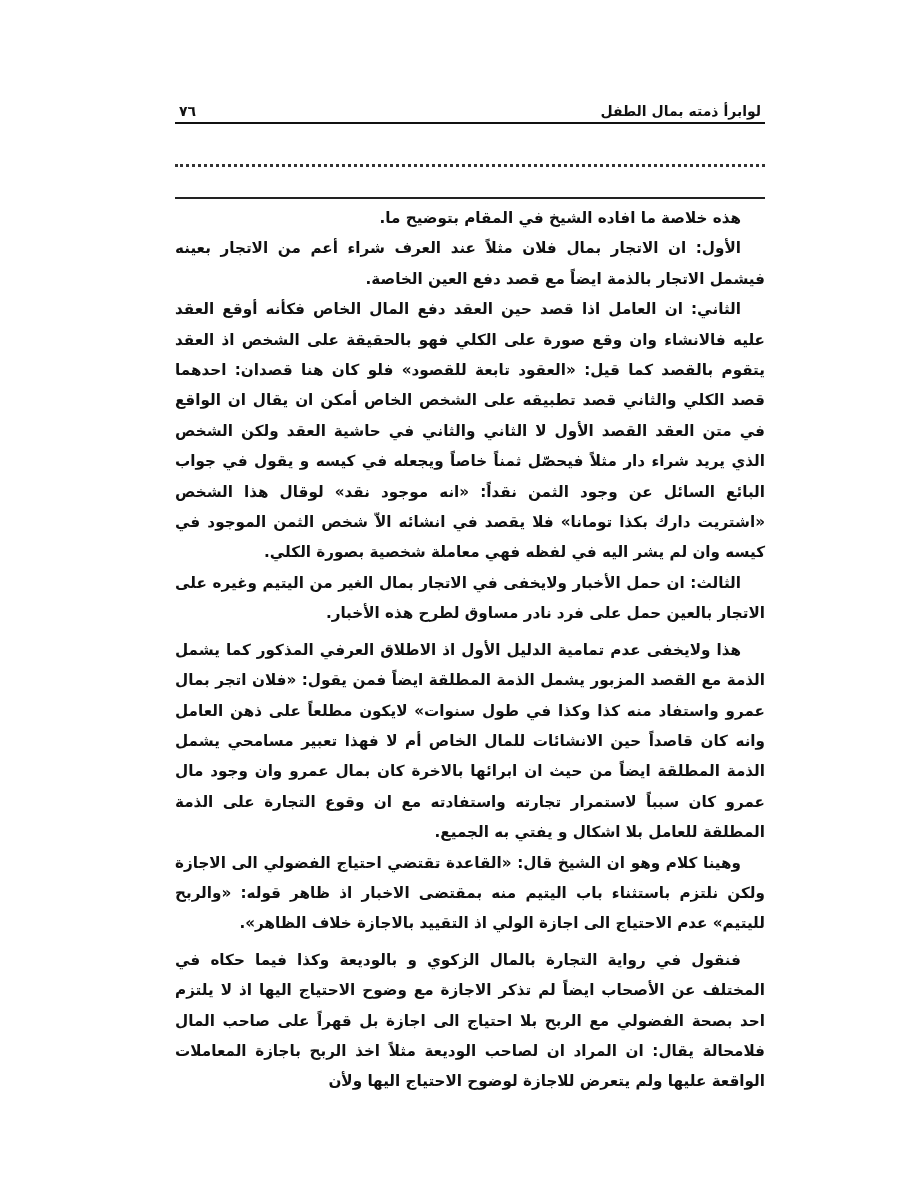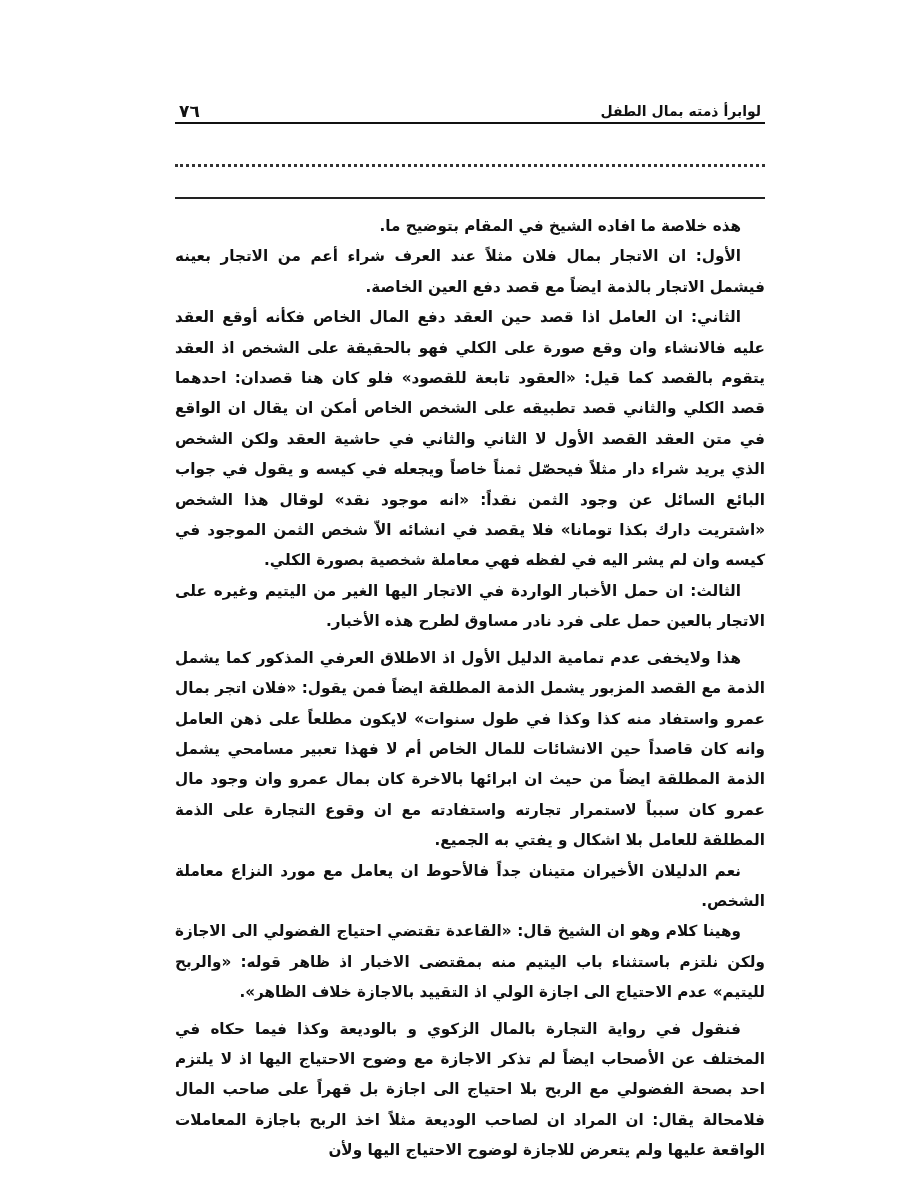--- a/index.html
+++ b/index.html
@@ -30,39 +30,39 @@
       padding: 0 4px;
       border-bottom: 2px solid #111;
     }
     .running-head {
       font-weight: bold;
       font-size: 14px;
       line-height: 22px;
     }
     .page-number {
       font-weight: bold;
-      font-size: 17px;
+      font-size: 14px;
       line-height: 22px;
     }
     .dotted-rule {
       margin-top: 36px;
       height: 4px;
       border-bottom: 3px dotted #333;
       width: 100%;
     }
     .solid-rule {
       margin-top: 30px;
       height: 0;
       border-top: 2px solid #222;
       width: 100%;
     }
     .body-text {
       direction: rtl;
       text-align: justify;
-      margin-top: 12px;
+      margin-top: 4px;
       font-size: 15.2px;
       line-height: 30.4px;
       font-weight: bold;
     }
     .body-text p {
       margin: 0;
       text-indent: 24px;
       text-align-last: right;
     }
     .body-text p.gap {
@@ -77,19 +77,18 @@
     <span class="running-head">لوابرأ ذمته بمال الطفل</span>
     <span class="page-number">٧٦</span>
   </div>
   <div class="dotted-rule"></div>
   <div class="solid-rule"></div>
 
   <div class="body-text">
     <p>هذه خلاصة ما افاده الشيخ في المقام بتوضيح ما.</p>
     <p>الأول: ان الاتجار بمال فلان مثلاً عند العرف شراء أعم من الاتجار بعينه فيشمل الاتجار بالذمة ايضاً مع قصد دفع العين الخاصة.</p>
     <p>الثاني: ان العامل اذا قصد حين العقد دفع المال الخاص فكأنه أوقع العقد عليه فالانشاء وان وقع صورة على الكلي فهو بالحقيقة على الشخص اذ العقد يتقوم بالقصد كما قيل: «العقود تابعة للقصود» فلو كان هنا قصدان: احدهما قصد الكلي والثاني قصد تطبيقه على الشخص الخاص أمكن ان يقال ان الواقع في متن العقد القصد الأول لا الثاني والثاني في حاشية العقد ولكن الشخص الذي يريد شراء دار مثلاً فيحصّل ثمناً خاصاً ويجعله في كيسه و يقول في جواب البائع السائل عن وجود الثمن نقداً: «انه موجود نقد» لوقال هذا الشخص «اشتريت دارك بكذا تومانا» فلا يقصد في انشائه الاّ شخص الثمن الموجود في كيسه وان لم يشر اليه في لفظه فهي معاملة شخصية بصورة الكلي.</p>
-    <p>الثالث: ان حمل الأخبار الواردة في الاتجار اليها الغير من اليتيم وغيره على الاتجار بالعين حمل على فرد نادر مساوق لطرح هذه الأخبار.</p>
+    <p>الثالث: ان حمل الأخبار ولايخفى في الاتجار بمال الغير من اليتيم وغيره على الاتجار بالعين حمل على فرد نادر مساوق لطرح هذه الأخبار.</p>
     <p class="gap">هذا ولايخفى عدم تمامية الدليل الأول اذ الاطلاق العرفي المذكور كما يشمل الذمة مع القصد المزبور يشمل الذمة المطلقة ايضاً فمن يقول: «فلان اتجر بمال عمرو واستفاد منه كذا وكذا في طول سنوات» لايكون مطلعاً على ذهن العامل وانه كان قاصداً حين الانشائات للمال الخاص أم لا فهذا تعبير مسامحي يشمل الذمة المطلقة ايضاً من حيث ان ابرائها بالاخرة كان بمال عمرو وان وجود مال عمرو كان سبباً لاستمرار تجارته واستفادته مع ان وقوع التجارة على الذمة المطلقة للعامل بلا اشكال و يفتي به الجميع.</p>
-    <p>نعم الدليلان الأخيران متينان جداً فالأحوط ان يعامل مع مورد النزاع معاملة الشخص.</p>
     <p>وهينا كلام وهو ان الشيخ قال: «القاعدة تقتضي احتياج الفضولي الى الاجازة ولكن نلتزم باستثناء باب اليتيم منه بمقتضى الاخبار اذ ظاهر قوله: «والربح لليتيم» عدم الاحتياج الى اجازة الولي اذ التقييد بالاجازة خلاف الظاهر».</p>
     <p class="gap">فنقول في رواية التجارة بالمال الزكوي و بالوديعة وكذا فيما حكاه في المختلف عن الأصحاب ايضاً لم تذكر الاجازة مع وضوح الاحتياج اليها اذ لا يلتزم احد بصحة الفضولي مع الربح بلا احتياج الى اجازة بل قهراً على صاحب المال فلامحالة يقال: ان المراد ان لصاحب الوديعة مثلاً اخذ الربح باجازة المعاملات الواقعة عليها ولم يتعرض للاجازة لوضوح الاحتياج اليها ولأن</p>
   </div>
 </div>
 
 </body></html>

